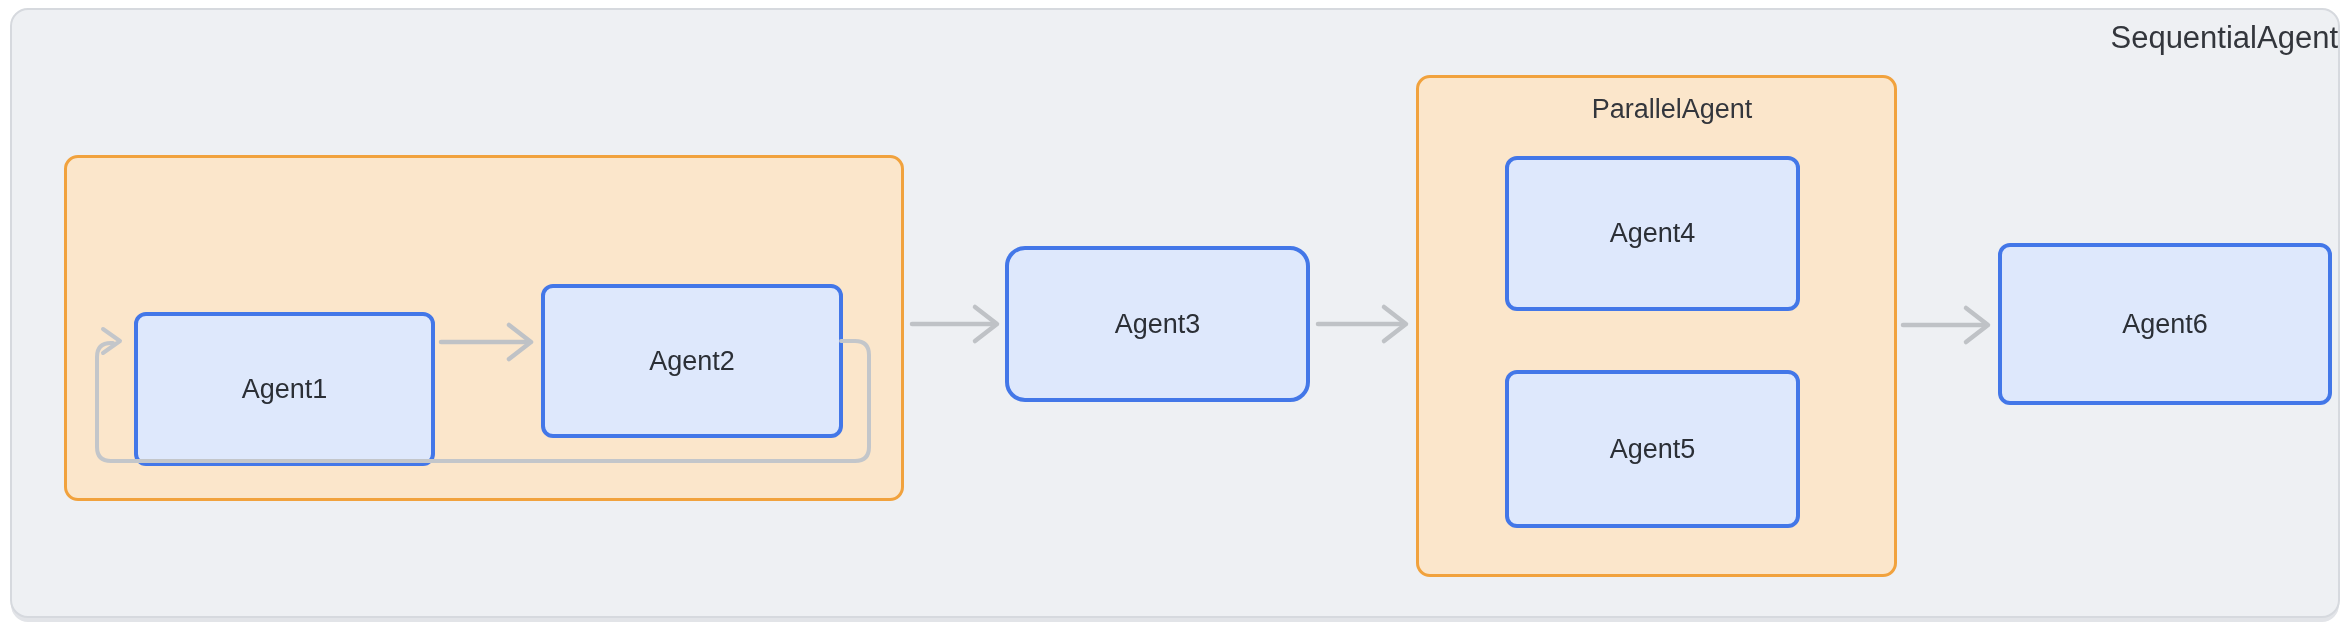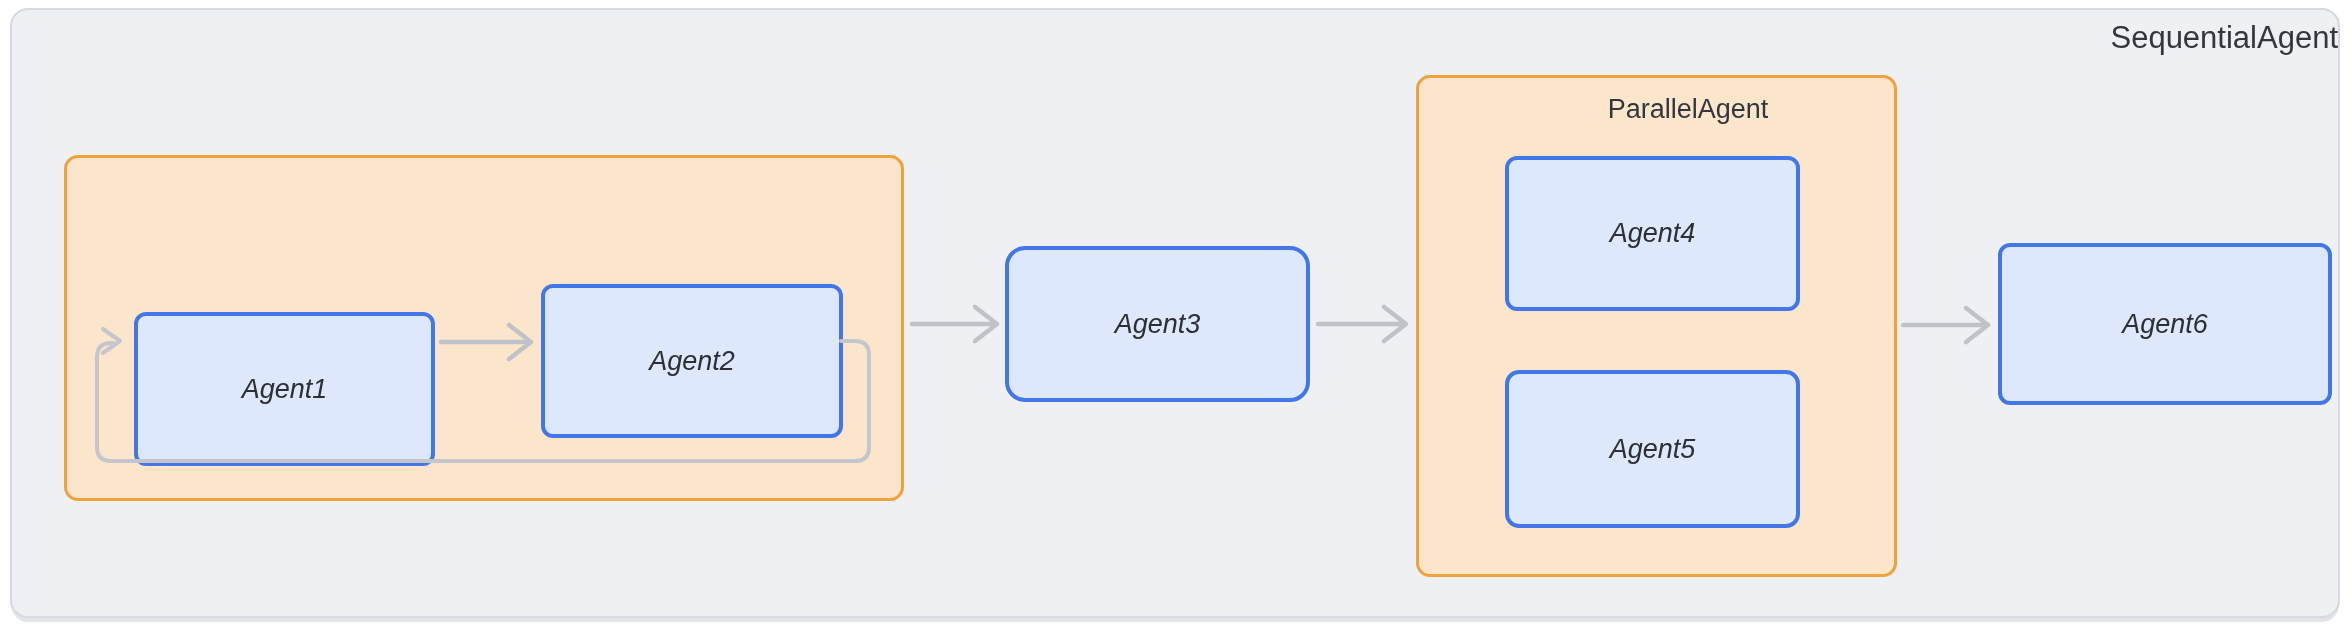--- a/index.html
+++ b/index.html
@@ -27,41 +27,41 @@
     position:absolute; top:10px; left:0; width:100%;
     text-align:right; font-size:31px; color:var(--title-text);
   }
   .group{
     position:absolute;
     background:var(--group-fill);
     border:3px solid var(--group-border);
     border-radius:14px;
   }
   .group-title{
-    position:absolute; left:16px; width:100%;
+    position:absolute; left:0; width:100%;
     text-align:center; font-size:27px; color:var(--title-text);padding-left:31px;
   }
   .loop-group{ left:52px; top:145px; width:840px; height:346px; }
   .loop-group .group-title{ top:12px; }
   .parallel-group{ left:1404px; top:65px; width:481px; height:502px; }
   .parallel-group .group-title{ top:16px; }
   .node{
     position:absolute;
     background:var(--node-fill);
     border:4px solid var(--node-border);
     border-radius:12px;
     display:flex; align-items:center; justify-content:center;
-    font-size:27px; color:var(--text);font-style:italic;
+    font-size:27px; color:var(--text);
   }
   
   .node-agent1{ left:67px; top:110px; width:301px; height:154px;margin-top:44px; }
   .node-agent2{ left:474px; top:126px; width:302px; height:154px; }
   
   .node-agent4{ left:86px; top:78px;  width:295px; height:155px; }
-  .node-agent5{ left:86px; top:292px; width:295px; height:158px;border-radius:14px; }
+  .node-agent5{ left:86px; top:292px; width:295px; height:158px; }
   
   .node-agent3{ left:1005px; top:246px; width:305px; height:156px;border-radius:20px; }
   .node-agent6{ left:1998px; top:243px; width:334px; height:162px; }
   svg.edges{
     position:absolute; left:0; top:0; width:2352px; height:632px;
     pointer-events:none;
   }
   svg.edges path{
     fill:none; stroke:var(--arrow); stroke-width:4.5;
     stroke-linecap:round; stroke-linejoin:round;

